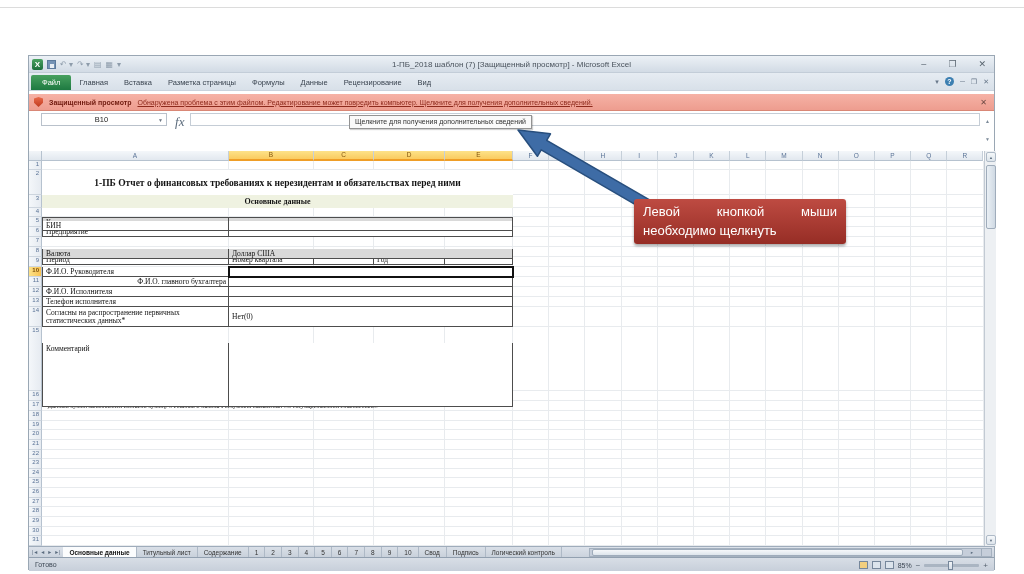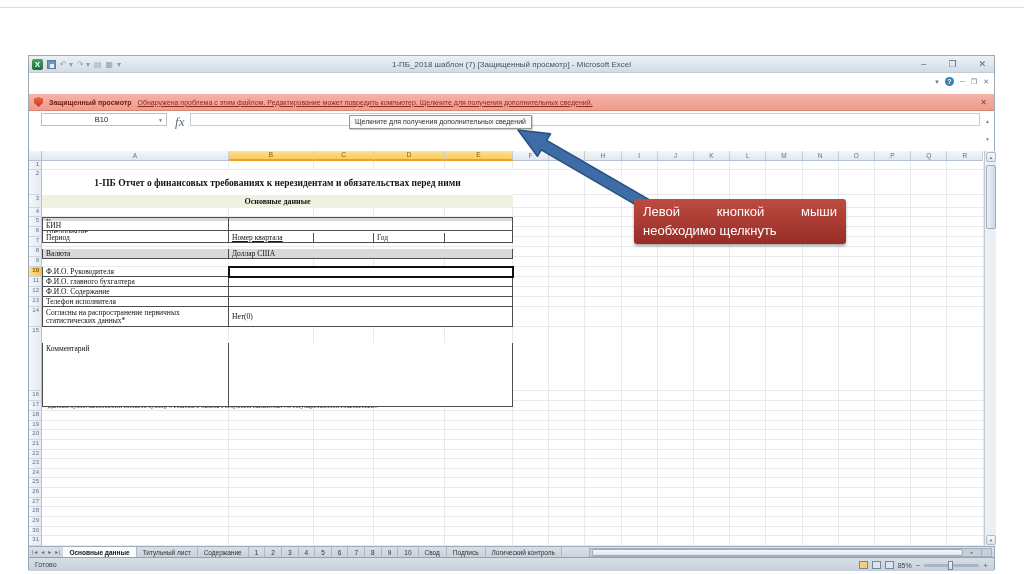--- a/index.html
+++ b/index.html
@@ -119,20 +119,30 @@
         <div class="qglyph">▾</div>
       </div>
       <div class="title">1-ПБ_2018 шаблон (7)  [Защищенный просмотр] - Microsoft Excel</div>
       <div class="winbtns">
         <span>–</span>
         <span>❐</span>
         <span>✕</span>
       </div>
     </div>
 
+    <div class="ribbontabs" id="ribbonTabs">
+        <div class="rtab file">Файл</div>
+        <div class="rtab">Главная</div>
+        <div class="rtab">Вставка</div>
+        <div class="rtab">Разметка страницы</div>
+        <div class="rtab">Формулы</div>
+        <div class="rtab">Данные</div>
+        <div class="rtab">Рецензирование</div>
+        <div class="rtab">Вид</div>
+      </div>
     <div class="ribbon-right">
       <span>▾</span>
       <span class="helpdot">?</span>
       <span>─</span>
       <span>❐</span>
       <span>✕</span>
     </div>
 
     <div class="msgbar">
       <span class="shield"></span>
@@ -273,49 +283,49 @@
               <div class="fvals">
                 <div class="fcell last" style="flex: 1 1 0%;"></div>
               </div>
             </div>
             <div class="fieldrow r7" style="top: 60px; height: 10px; padding-left: 44px;">
               <div class="flabel">БИН</div>
               <div class="fvals">
                 <div class="fcell last" style="flex: 1 1 0%;"></div>
               </div>
             </div>
-            <div class="fieldrow r8" style="top: 72px; height: 10px;">
+            <div class="fieldrow r8" style="top: 94px; height: 10px;">
               <div class="flabel">Период</div>
               <div class="fvals">
-                <div class="fcell" style="width: 85px; text-decoration: underline;">Номер квартала</div>
+                <div class="fcell" style="width: 85px;">Номер квартала</div>
                 <div class="fcell" style="width: 60px;"></div>
                 <div class="fcell" style="width: 71px;">Год</div>
                 <div class="fcell last" style="width: 68px;"></div>
               </div>
             </div>
             <div class="fieldrow r9 gray" style="top: 88px; height: 10px;">
               <div class="flabel">Валюта</div>
               <div class="fvals">
                 <div class="fcell last" style="flex: 1 1 0%;">Доллар США</div>
               </div>
             </div>
             <div class="fieldrow r10" style="top: 106px; height: 10px;">
               <div class="flabel">Ф.И.О. Руководителя</div>
               <div class="fvals">
                 <div class="fcell last" style="flex: 1 1 0%;"></div>
               </div>
             </div>
-            <div class="fieldrow r11" style="top: 116px; height: 10px;">
+            <div class="fieldrow r11" style="top: 116px; height: 10px; text-align: right;">
               <div class="flabel">Ф.И.О. главного бухгалтера</div>
               <div class="fvals">
                 <div class="fcell last" style="flex: 1 1 0%;"></div>
               </div>
             </div>
             <div class="fieldrow r12" style="top: 126px; height: 10px;">
-              <div class="flabel">Ф.И.О. Содержание</div>
+              <div class="flabel">Ф.И.О. Исполнителя</div>
               <div class="fvals">
                 <div class="fcell last" style="flex: 1 1 0%;"></div>
               </div>
             </div>
             <div class="fieldrow r13" style="top: 136px; height: 10px;">
               <div class="flabel">Телефон исполнителя</div>
               <div class="fvals">
                 <div class="fcell last" style="flex: 1 1 0%;"></div>
               </div>
             </div>

